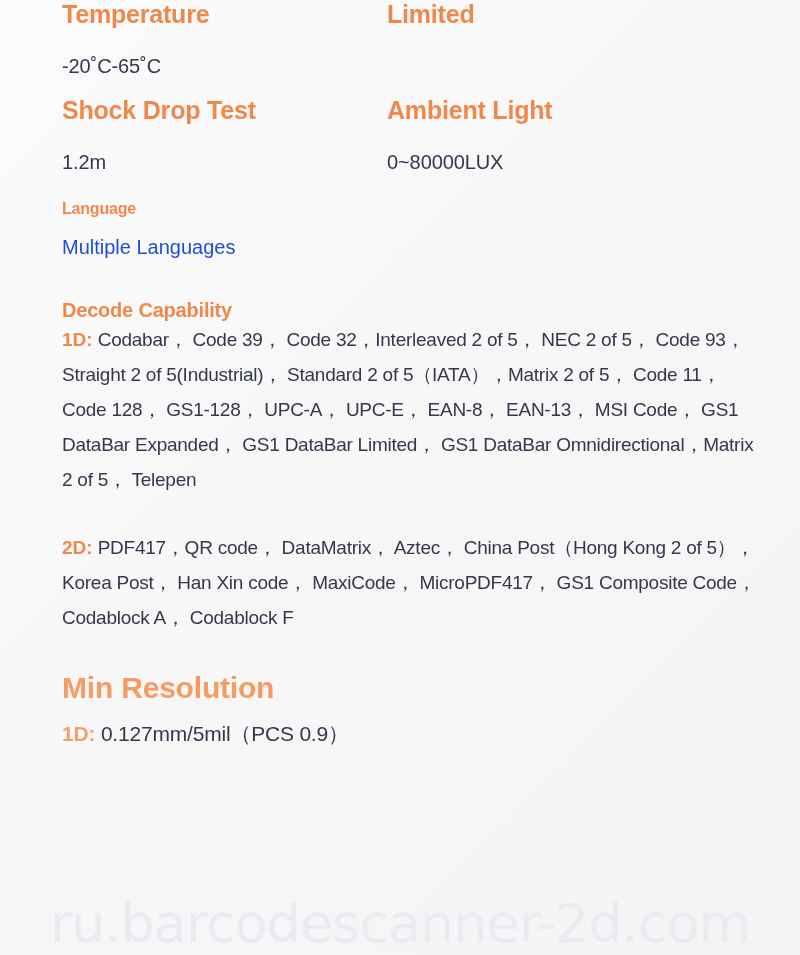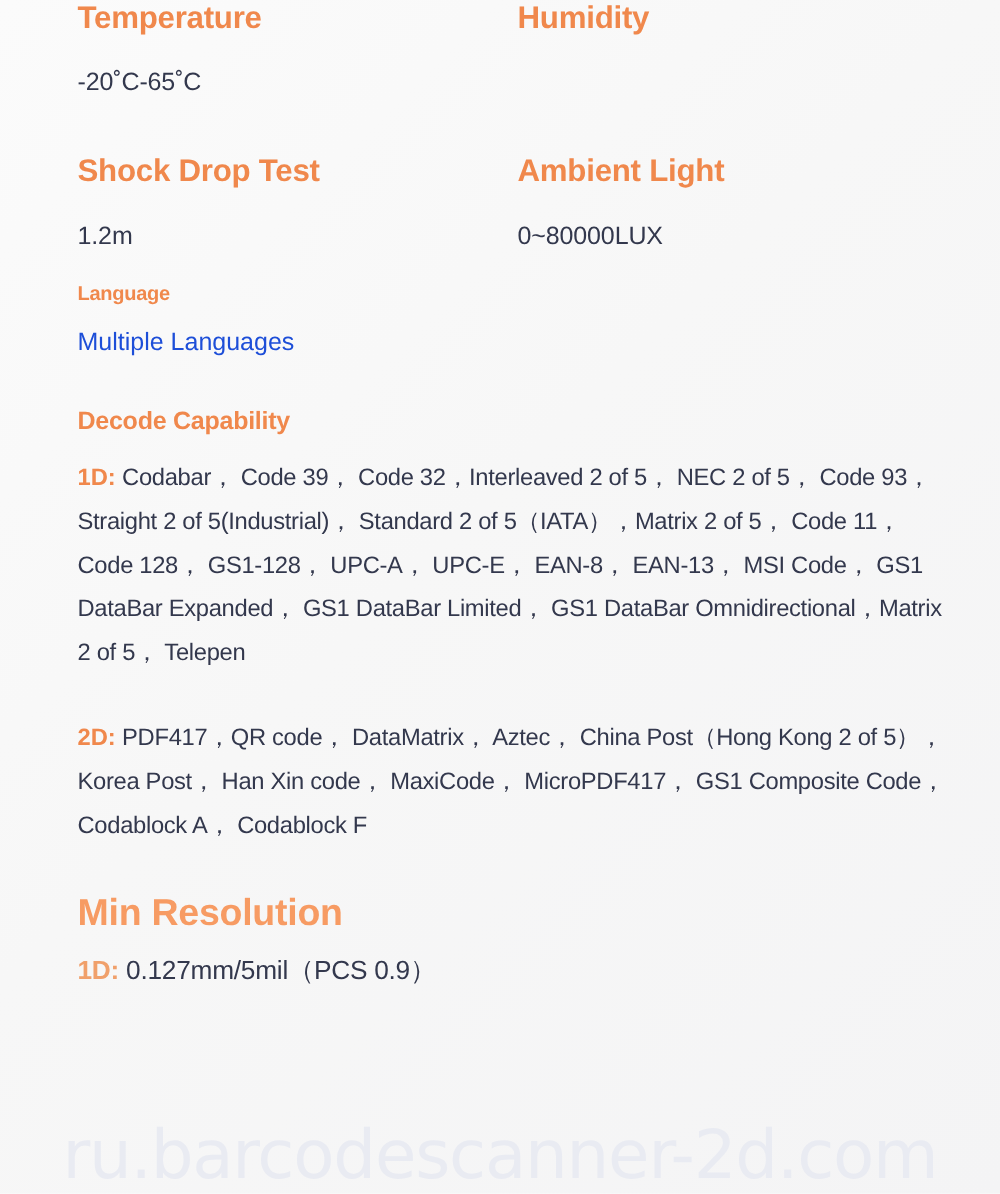--- a/index.html
+++ b/index.html
@@ -21,21 +21,20 @@
     width: 800px;
     height: 955px;
     box-sizing: border-box;
     padding: 0 40px 0 62px;
   }
 
   
   .spec-grid {
     display: grid;
     grid-template-columns: 325px 1fr;
-    gap: 27px;
   }
   .spec-row {
     margin-top: 18px;
   }
   .spec-row.first {
     margin-top: 0;
   }
   .spec-cell { }
 
   .spec-title {
@@ -73,21 +72,20 @@
 
   
   #decode-section {
     padding-top: 40px;
   }
   #decode-section .block-title {
     font-size: 20px;
   }
 
   .code-group {
-    margin-top: 16px;
     font-size: 19px;
     line-height: 35px;
     color: #33384d;
     letter-spacing: -0.25px;
     text-indent: 0;
   }
   .code-group.second {
     margin-top: 33px;
   }
   .code-label {
@@ -143,21 +141,21 @@
 <div class="page">
 
   <div class="spec-grid">
 
     <div class="spec-row first spec-cell">
       <div class="spec-title">Temperature</div>
       <div class="spec-value">-20˚C-65˚C</div>
     </div>
 
     <div class="spec-row first spec-cell">
-      <div class="spec-title">Humidity</div>
+      <div class="spec-title">Limited</div>
     </div>
 
     <div class="spec-row spec-cell">
       <div class="spec-title">Shock Drop Test</div>
       <div class="spec-value">1.2m</div>
     </div>
 
     <div class="spec-row spec-cell">
       <div class="spec-title">Ambient Light</div>
       <div class="spec-value">0~80000LUX</div>

